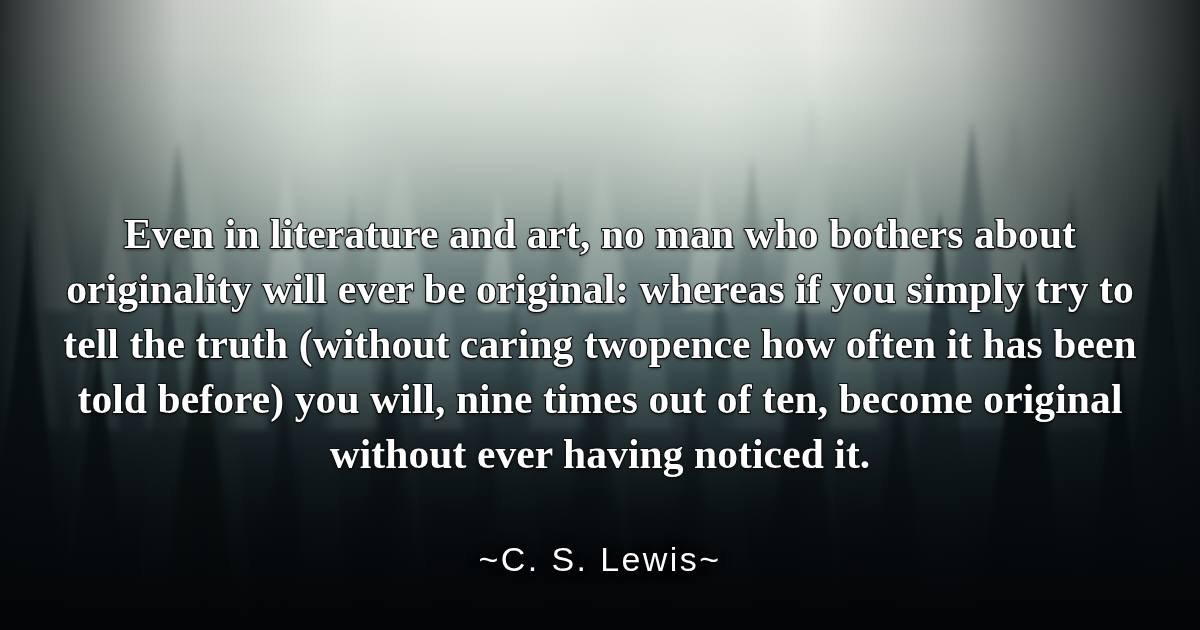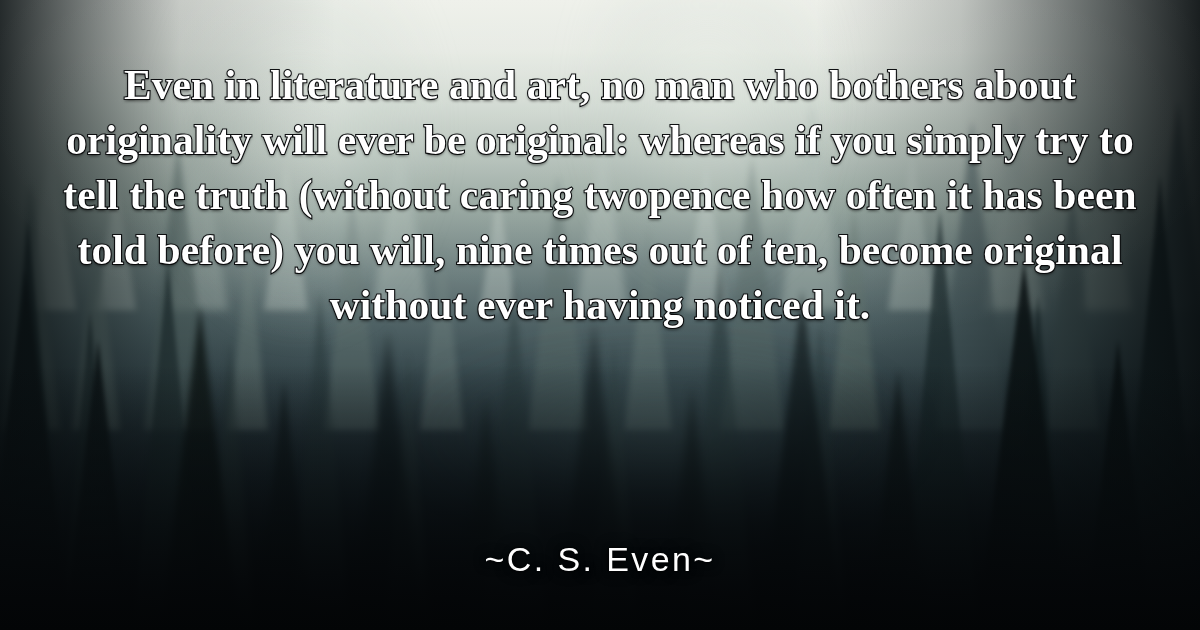--- a/index.html
+++ b/index.html
@@ -116,20 +116,21 @@
     background:radial-gradient(ellipse 90% 70% at 50% 18%,
         rgba(255,255,255,.10) 0%, rgba(255,255,255,0) 60%);
   }
 
   
   .content {
     position:absolute; inset:0;
     display:flex; flex-direction:column;
     align-items:center;
     z-index:5;
+    justify-content:center;
   }
 
   .quote-text {
     width:1080px;
     margin-top:58px;
     text-align:center;
     color:#ffffff;
     font-family:"Liberation Serif", serif;
     font-size:41.5px;
     font-weight:700;
@@ -239,15 +240,15 @@
 
     <div class="bg-vignette-h"></div>
     <div class="bg-bottomfade"></div>
     <div class="bg-soft"></div>
   </div>
 
   <div class="content">
     <div class="quote-text">Even in literature and art, no man who bothers about originality will ever be original: whereas if you simply try to tell the truth (without caring twopence how often it has been told before) you will, nine times out of ten, become original without ever having noticed it.</div>
   </div>
 
-  <div class="author">~C. S. Even~</div>
+  <div class="author">~C. S. Lewis~</div>
 
 </div>
 
 </body></html>

